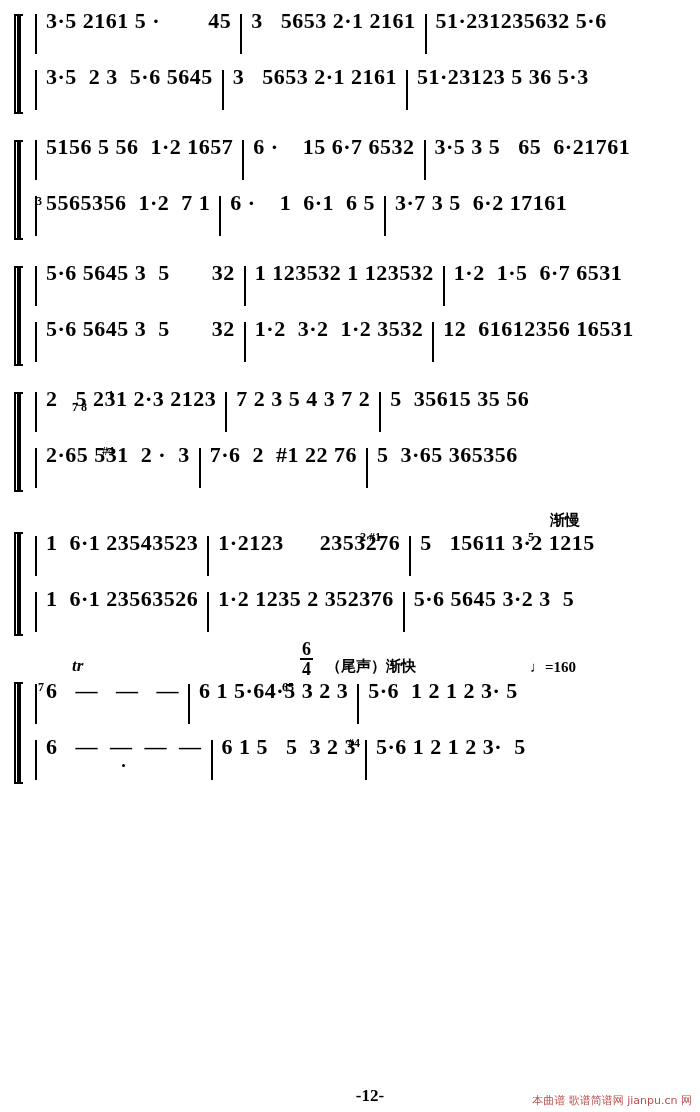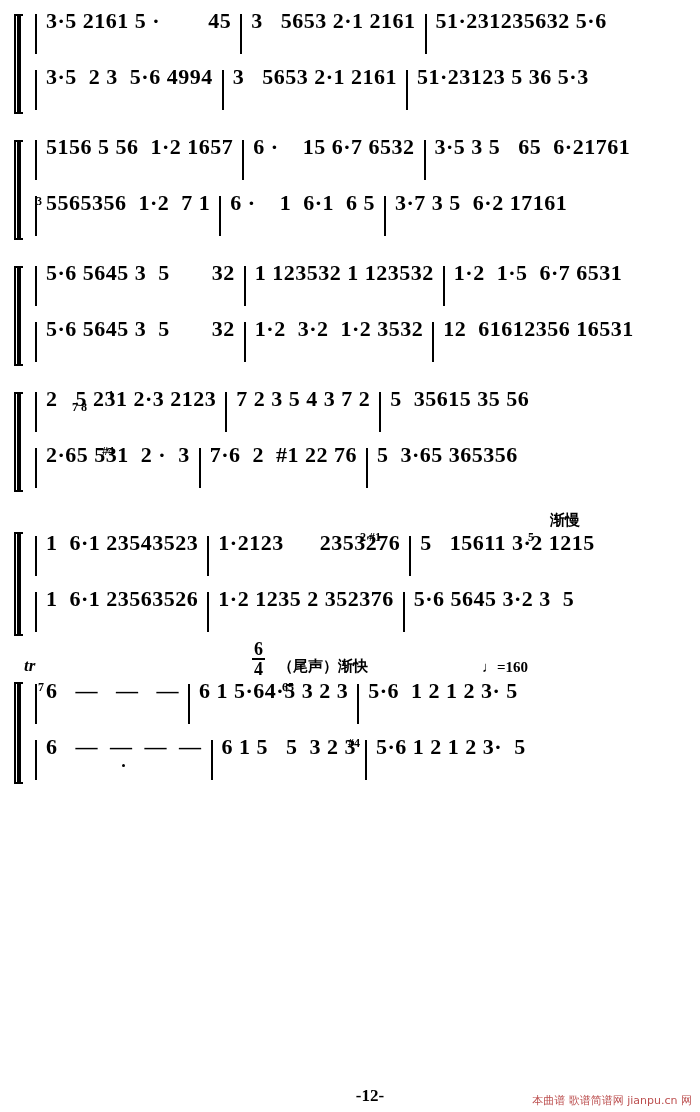--- a/index.html
+++ b/index.html
@@ -126,20 +126,21 @@
     font-size: 18px;
     line-height: 1.0;
     vertical-align: middle;
     margin: 0 4px;
   }
   .timesig .top { display:block; border-bottom: 2px solid #000; padding: 0 2px;}
   .timesig .bot { display:block; padding: 0 2px;}
   .annot-row {
     position: relative;
     height: 36px;
+    margin-left: 48px;
   }
   .annot-row .item { position: absolute; bottom: 2px; }
   .footer {
     position: absolute;
     left: 0;
     right: 0;
     bottom: 6px;
     text-align: center;
     font-size: 17px;
     font-weight: 700;
@@ -186,21 +187,21 @@
           <span class="nums">3   5653 2·1 2161</span>
         </div>
         <div class="barline"></div>
         <div class="measure">
           <span class="nums">51·231235632 5·6</span>
         </div>
       </div>
       <div class="staff">
         <div class="barline"></div>
         <div class="measure">
-          <span class="nums">3·5  2 3  5·6 4994</span>
+          <span class="nums">3·5  2 3  5·6 5645</span>
         </div>
         <div class="barline"></div>
         <div class="measure">
           <span class="nums">3   5653 2·1 2161</span>
         </div>
         <div class="barline"></div>
         <div class="measure">
           <span class="nums">51·23123 5 36 5·3</span>
         </div>
       </div>

